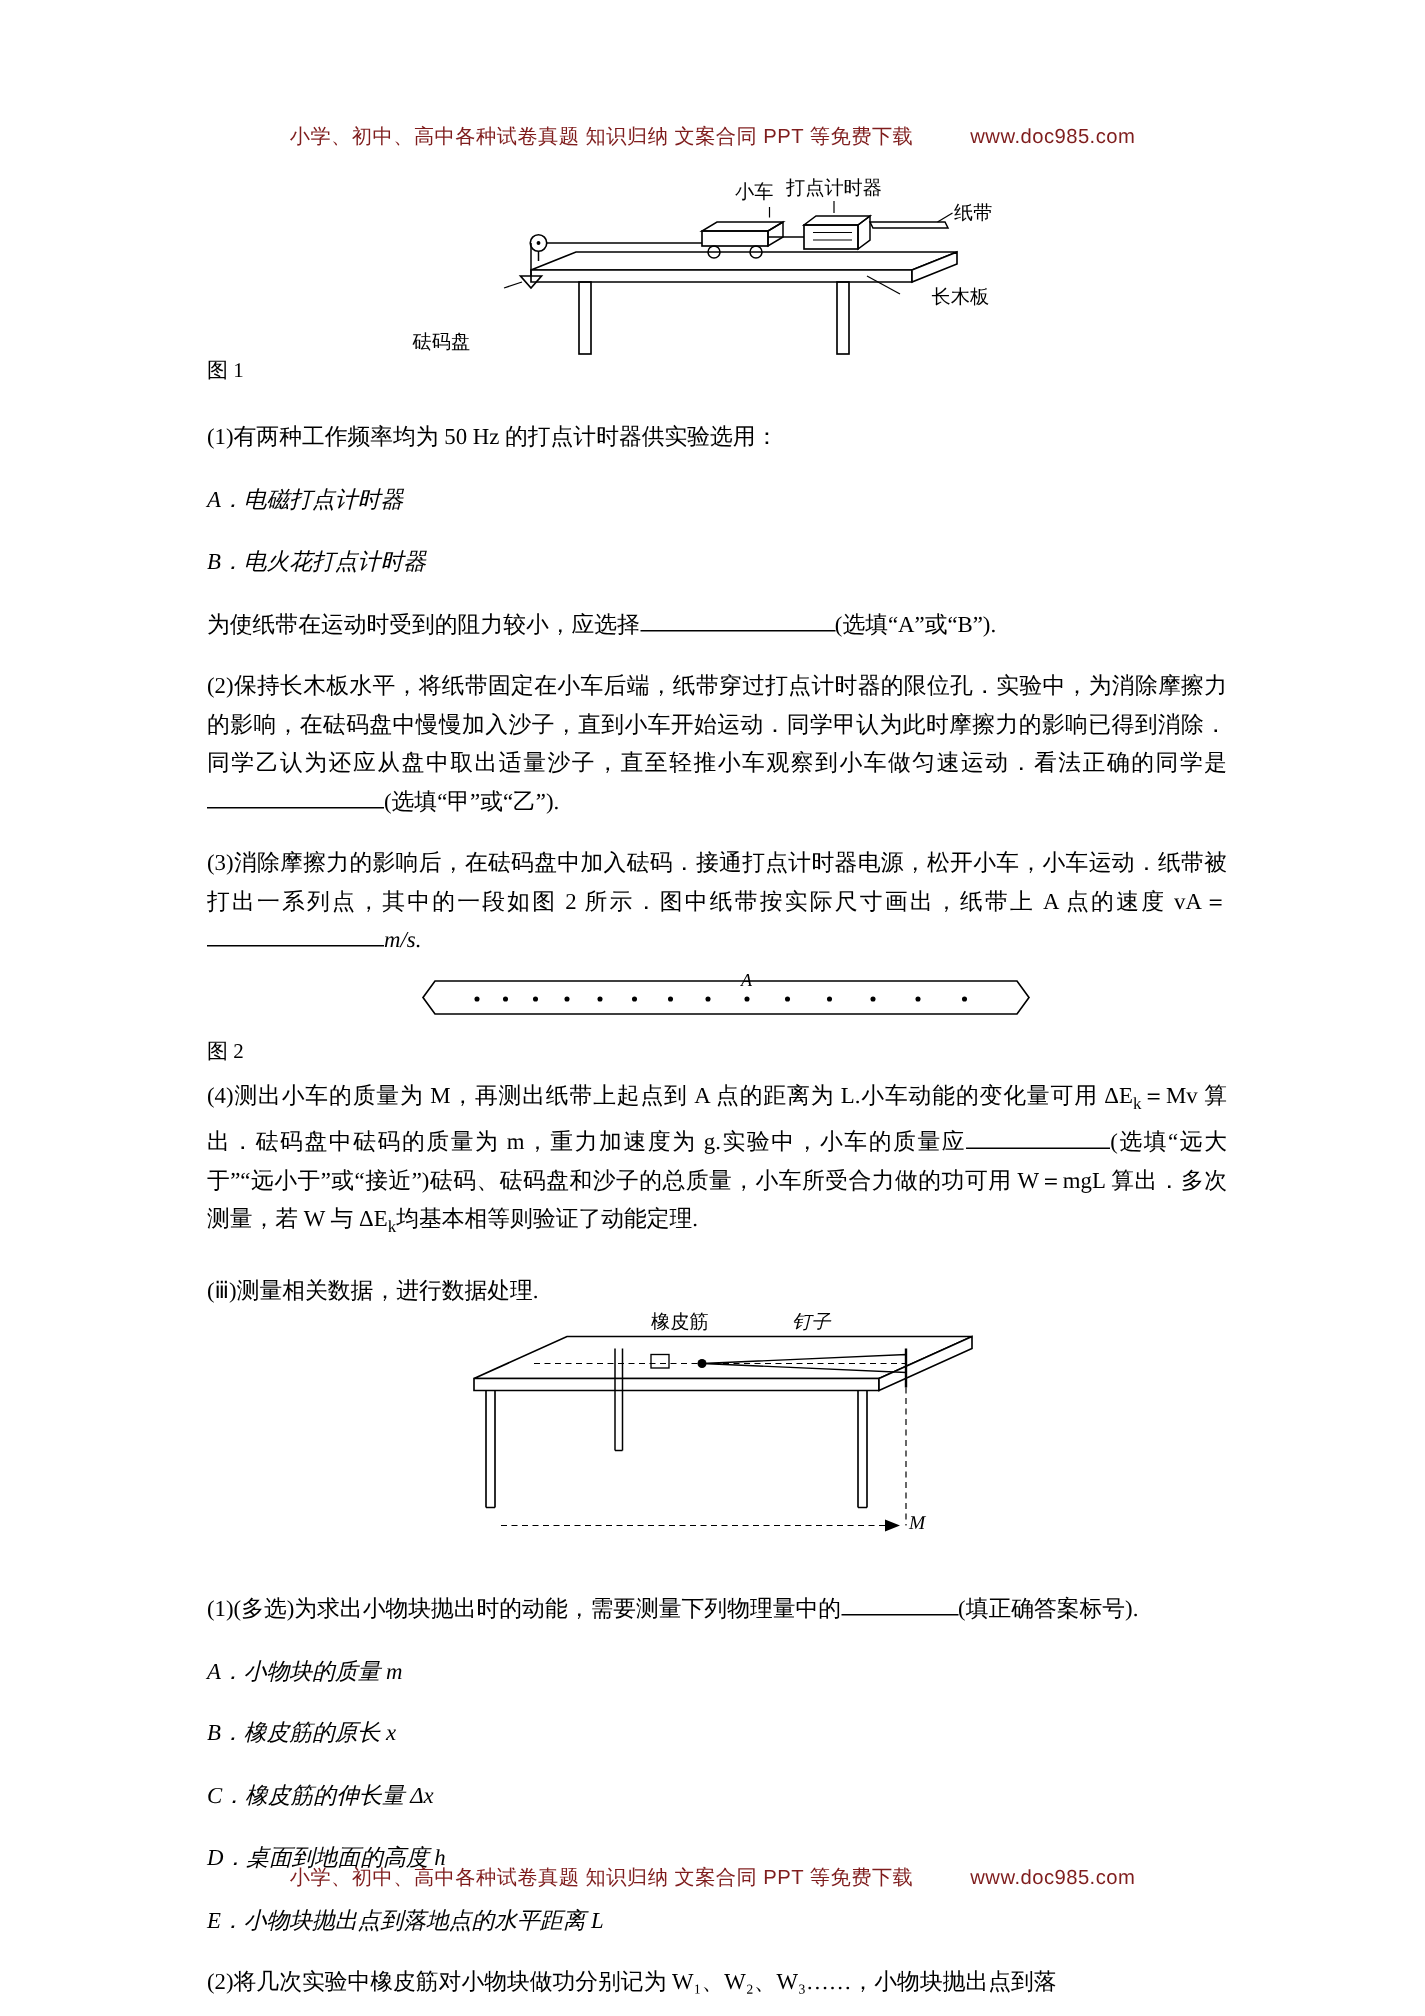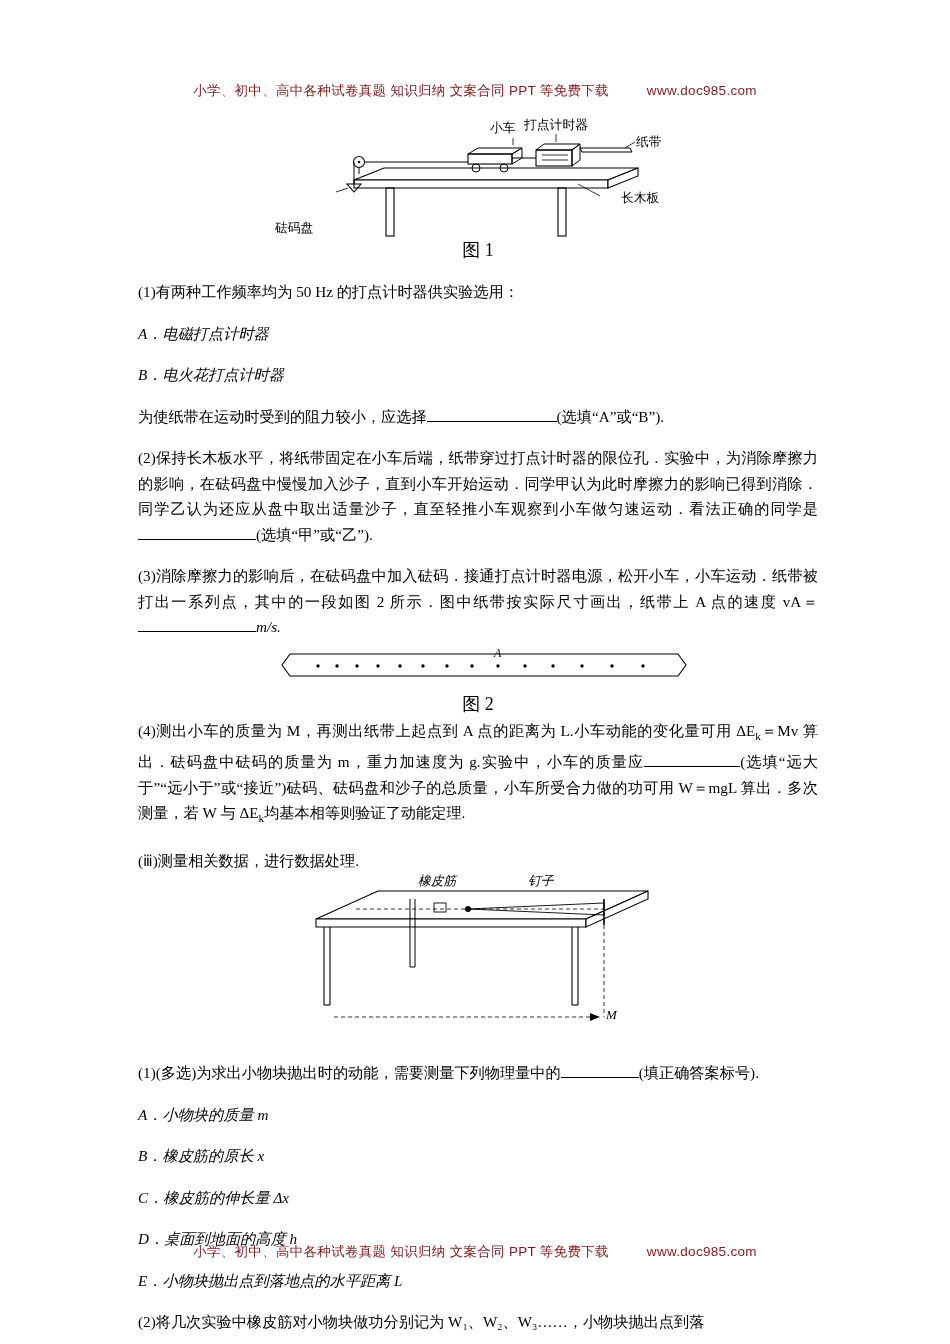--- a/index.html
+++ b/index.html
@@ -63,22 +63,21 @@
   .w78  { width: 78px; }
 
   
   .fig1-wrap {
     position: relative;
     width: 680px;
     height: 145px;
     margin-bottom: 4px;
   }
   .fig-cap {
-    text-align: center;
-    font-size: 18px;
+    font-size: 14px;
     margin-top: 2px;
   }
   .lbl {
     position: absolute;
     font-size: 12.8px;
     font-family: "Liberation Sans", sans-serif;
     white-space: nowrap;
   }
 
   
@@ -214,21 +213,21 @@
         <line x1="466" y1="20" x2="466" y2="46" stroke="#000" stroke-width="1.6"></line>
         <polygon points="330,30 466,24 466,36" fill="none" stroke="#000" stroke-width="0.9"></polygon>
         <circle cx="330" cy="30" r="3" fill="#000"></circle>
 
         <line x1="466" y1="46" x2="466" y2="138" stroke="#000" stroke-width="0.8" stroke-dasharray="4,3"></line>
         <line x1="196" y1="138" x2="452" y2="138" stroke="#000" stroke-width="0.8" stroke-dasharray="4,3"></line>
         <polygon points="452,134 462,138 452,142" fill="#000"></polygon>
 
         <rect x="296" y="24" width="12" height="9" fill="none" stroke="#000" stroke-width="0.9"></rect>
       </svg>
-      <span class="lbl" style="left:280px; top:-6px;font-style:italic;">橡皮筋</span>
+      <span class="lbl" style="left:296px; top:-6px;">橡皮筋</span>
       <span class="lbl" style="left:390px; top:-6px;font-style:italic;">钉子</span>
       <span class="lbl it" style="left:468px; top:128px; font-family:'Liberation Serif',serif; font-size:13px;">M</span>
     </div>
 
     <p><span>(1)(多选)为求出小物块抛出时的动能，需要测量下列物理量中的</span><span class="fill w78"></span><span>(填正确答案标号).</span></p>
     <p><span class="it">A．小物块的质量 m</span></p>
     <p><span class="it">B．橡皮筋的原长 x</span></p>
     <p><span class="it">C．橡皮筋的伸长量 Δx</span></p>
     <p><span class="it">D．桌面到地面的高度 h</span></p>
     <p><span class="it">E．小物块抛出点到落地点的水平距离 L</span></p>

